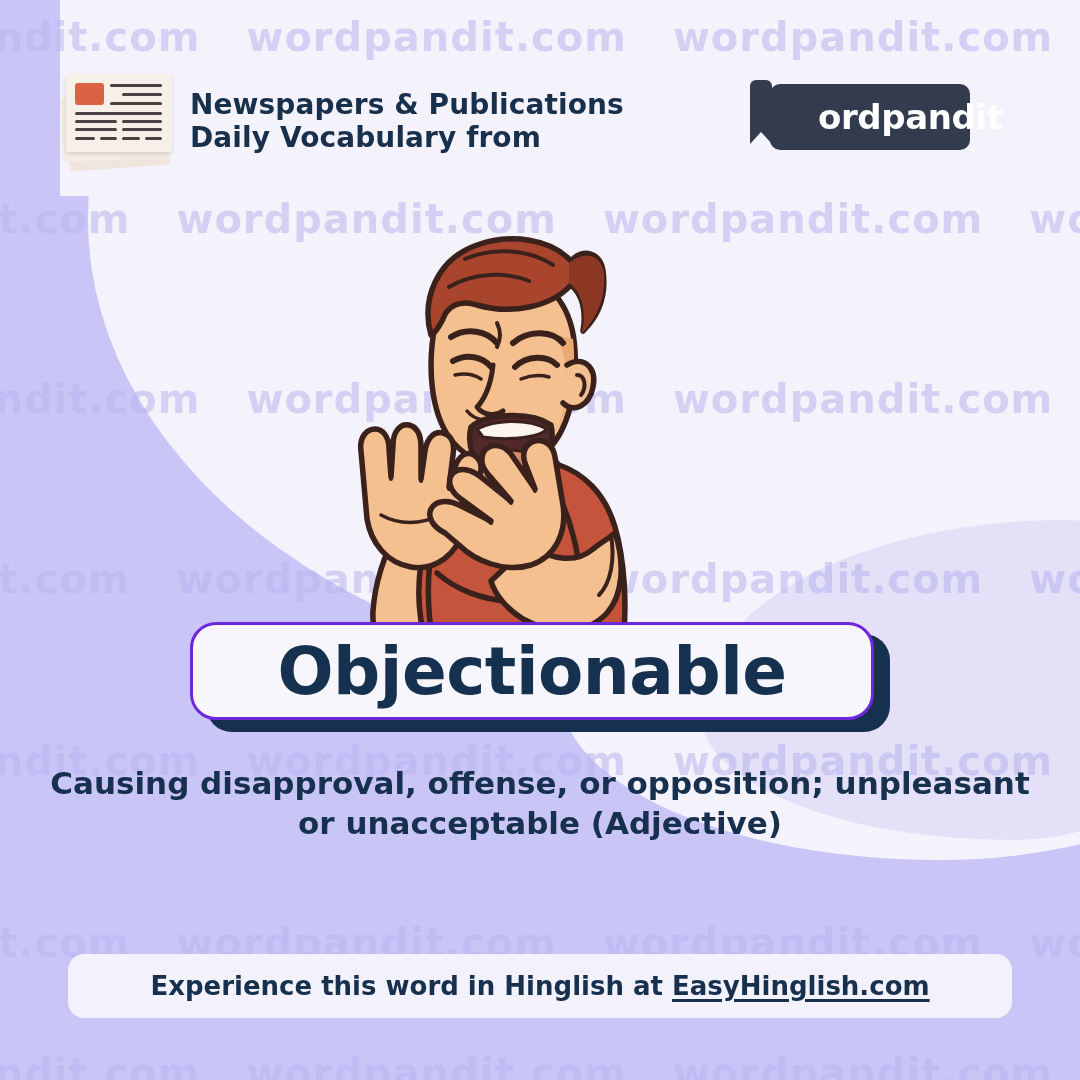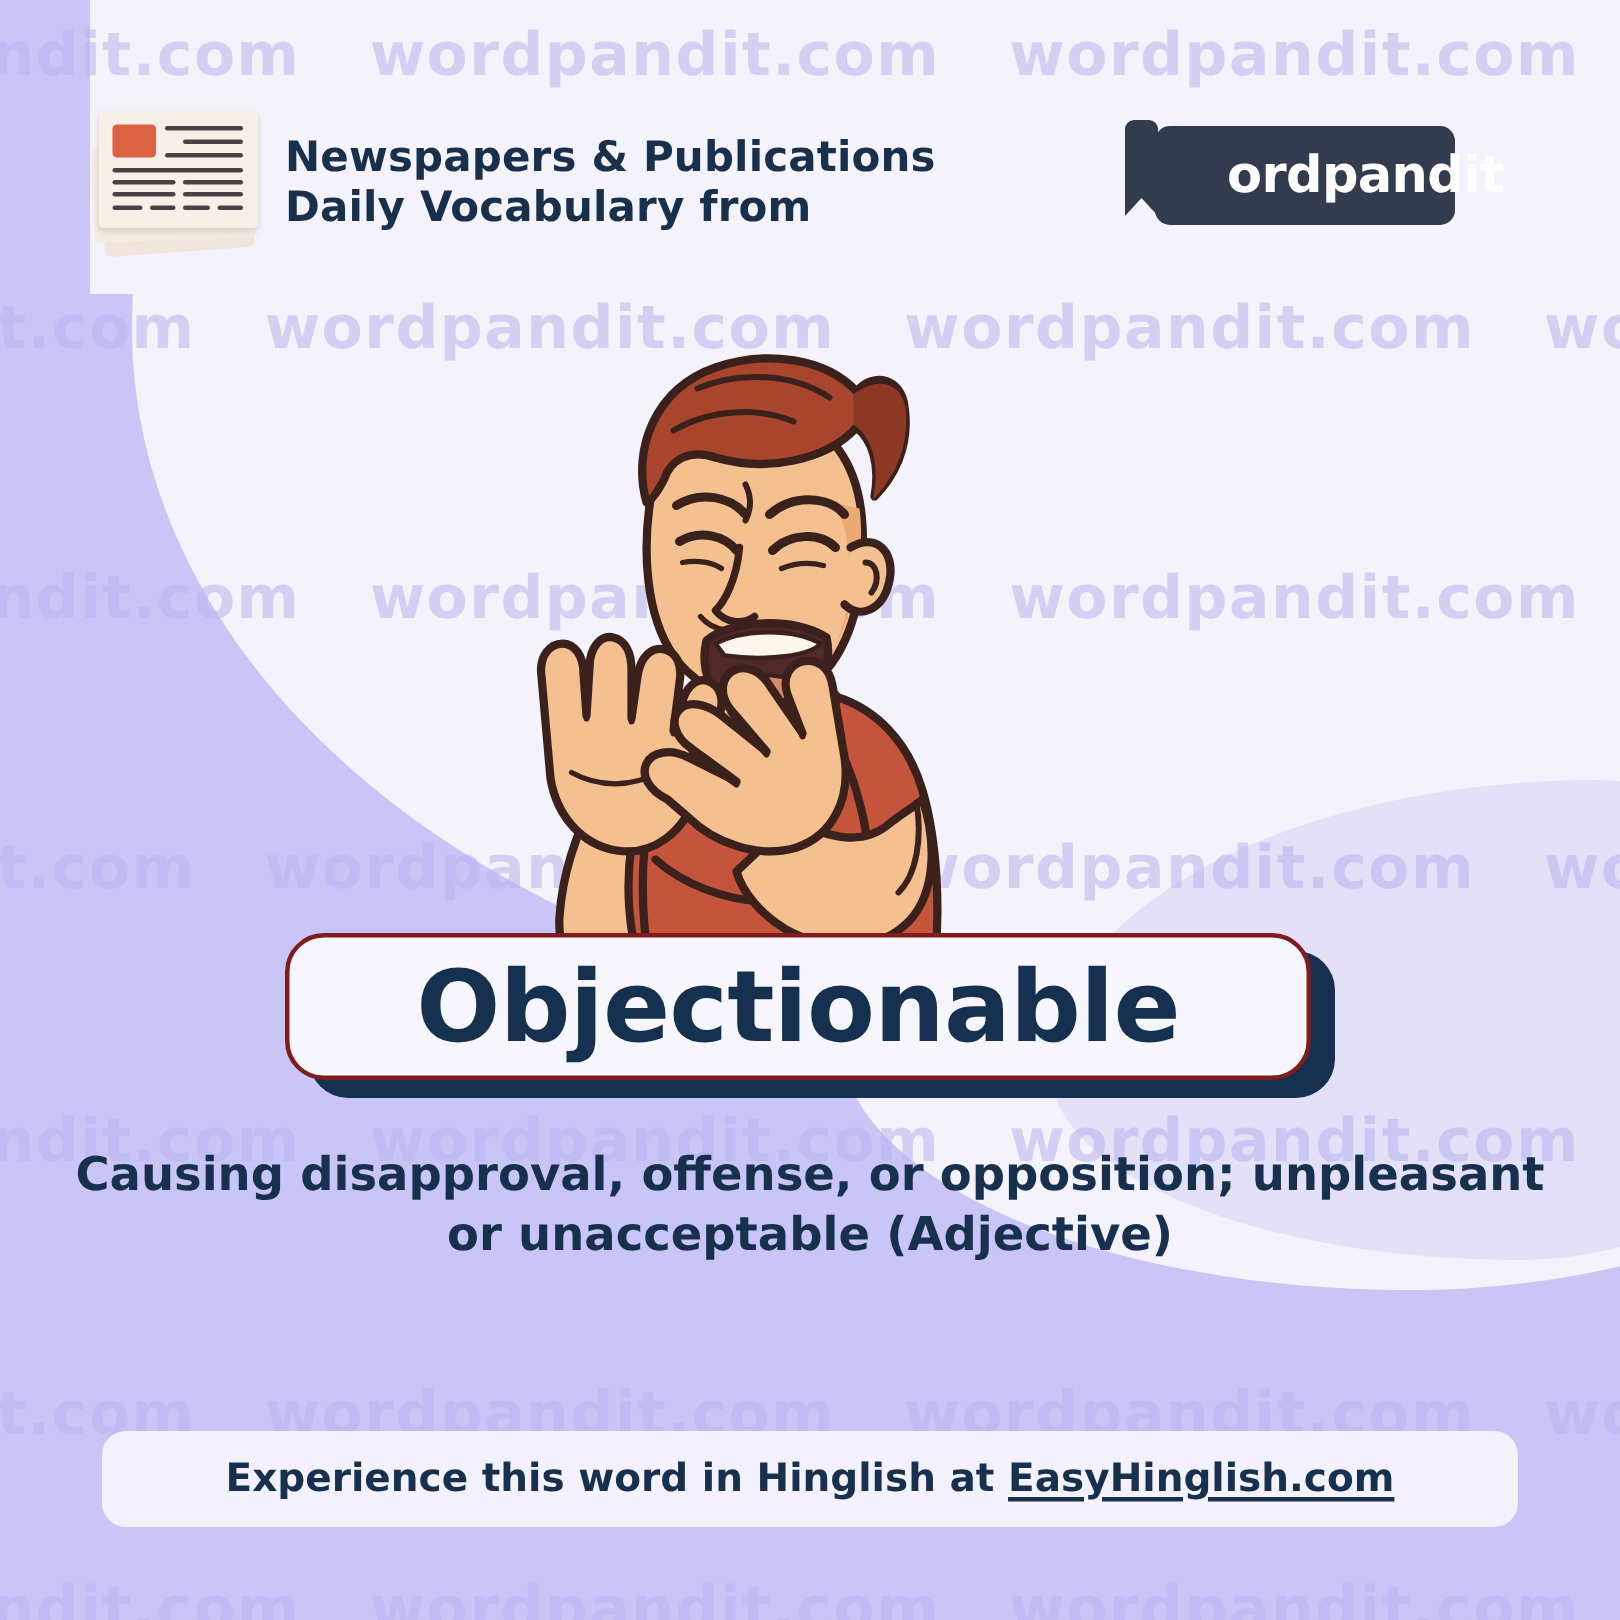--- a/index.html
+++ b/index.html
@@ -170,21 +170,21 @@
     left:16px; top:12px;
     width:684px; height:98px;
     background:#16314f;
     border-radius:26px;
   }
   .word-card{
     position:absolute;
     left:0; top:0;
     width:684px; height:98px;
     background:#f7f6fc;
-    border:3px solid #7f1d1d;
+    border:3px solid #6d28d9;
     border-radius:26px;
     display:flex; align-items:center; justify-content:center;
   }
   .word-text{
     font-size:66px;
     font-weight:800;
     color:#16314f;
     letter-spacing:-.5px;
     font-family:"DejaVu Sans", sans-serif;
   }

